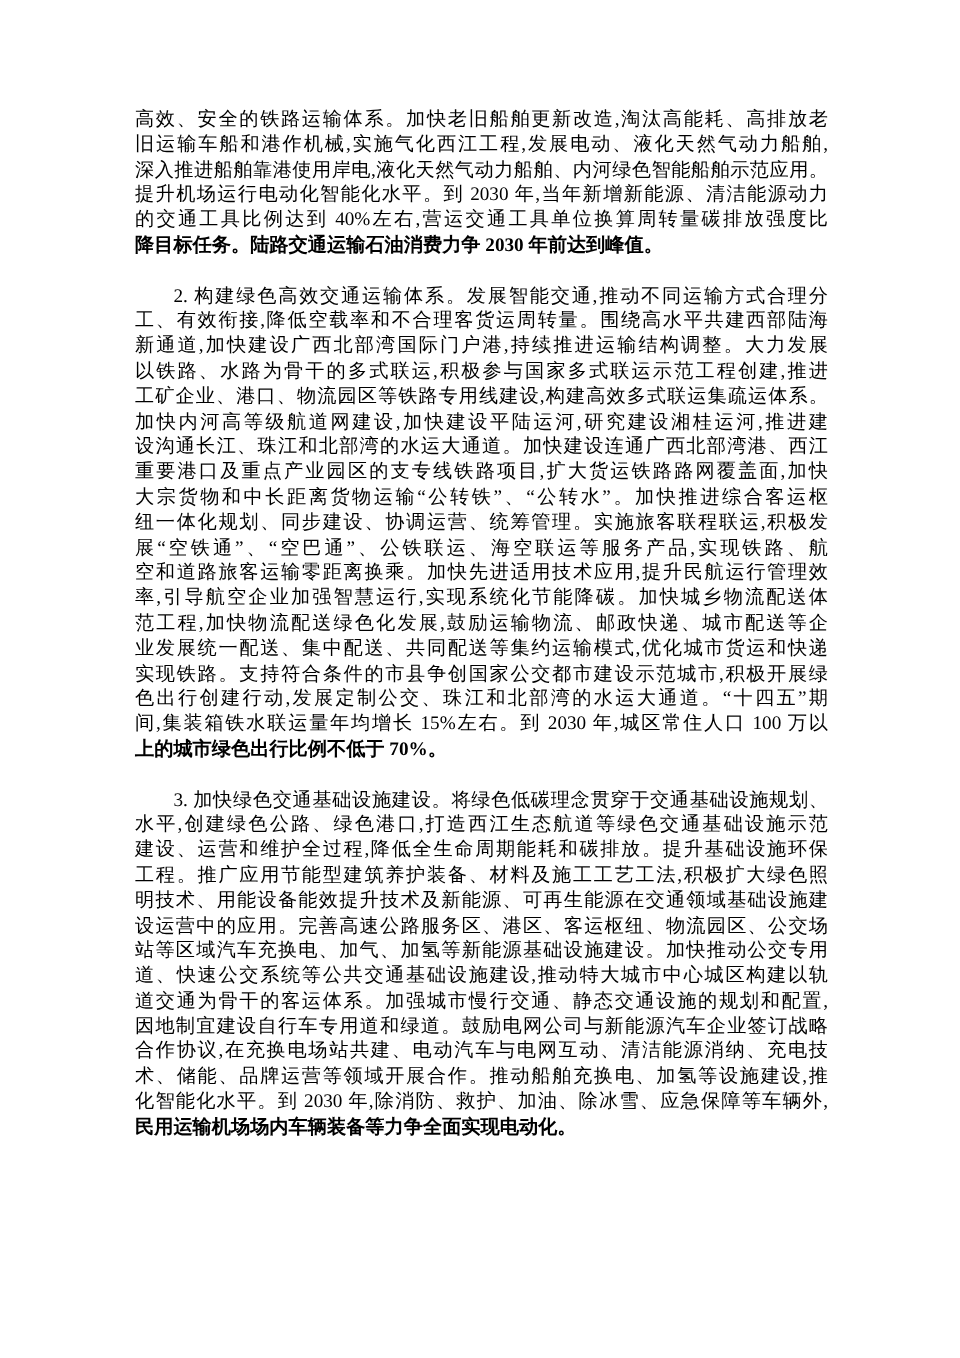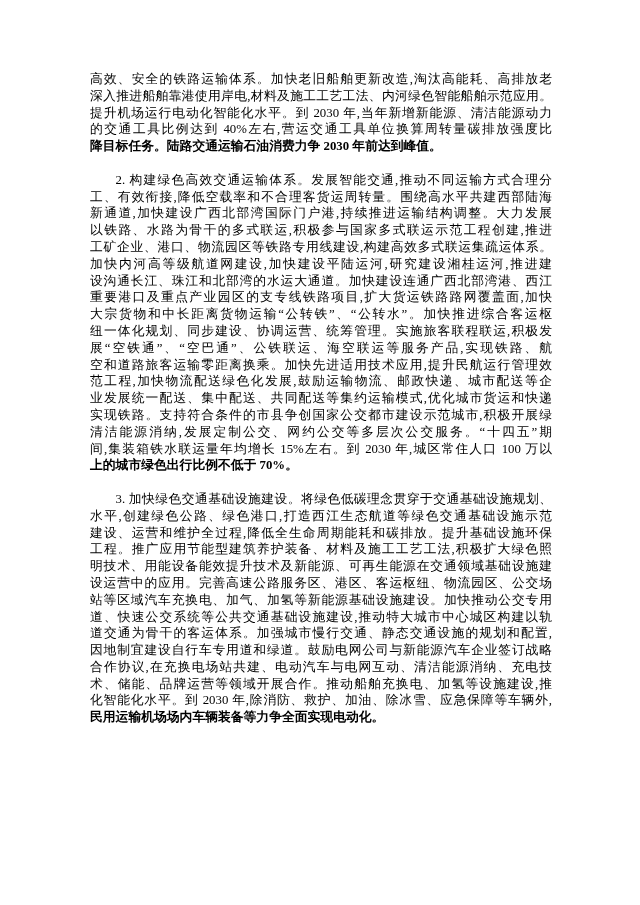--- a/index.html
+++ b/index.html
@@ -52,42 +52,44 @@
     text-indent: 2em;
   }
 </style>
 </head>
 <body>
 
 <div class="page">
   <div class="text-block" id="doc-body">
       <div class="para">
         <div class="line">高效、安全的铁路运输体系。加快老旧船舶更新改造,淘汰高能耗、高排放老</div>
-        <div class="line">深入推进船舶靠港使用岸电,材料及施工工艺工法、内河绿色智能船舶示范应用。</div>
+        <div class="line">旧运输车船和港作机械,实施气化西江工程,发展电动、液化天然气动力船舶,</div>
+        <div class="line">深入推进船舶靠港使用岸电,液化天然气动力船舶、内河绿色智能船舶示范应用。</div>
         <div class="line">提升机场运行电动化智能化水平。到 2030 年,当年新增新能源、清洁能源动力</div>
         <div class="line">的交通工具比例达到 40%左右,营运交通工具单位换算周转量碳排放强度比</div>
         <div class="line last">降目标任务。陆路交通运输石油消费力争 2030 年前达到峰值。</div>
       </div>
       <div class="para">
         <div class="line indent">2. 构建绿色高效交通运输体系。发展智能交通,推动不同运输方式合理分</div>
         <div class="line">工、有效衔接,降低空载率和不合理客货运周转量。围绕高水平共建西部陆海</div>
         <div class="line">新通道,加快建设广西北部湾国际门户港,持续推进运输结构调整。大力发展</div>
         <div class="line">以铁路、水路为骨干的多式联运,积极参与国家多式联运示范工程创建,推进</div>
         <div class="line">工矿企业、港口、物流园区等铁路专用线建设,构建高效多式联运集疏运体系。</div>
         <div class="line">加快内河高等级航道网建设,加快建设平陆运河,研究建设湘桂运河,推进建</div>
         <div class="line">设沟通长江、珠江和北部湾的水运大通道。加快建设连通广西北部湾港、西江</div>
         <div class="line">重要港口及重点产业园区的支专线铁路项目,扩大货运铁路路网覆盖面,加快</div>
         <div class="line">大宗货物和中长距离货物运输“公转铁”、“公转水”。加快推进综合客运枢</div>
         <div class="line">纽一体化规划、同步建设、协调运营、统筹管理。实施旅客联程联运,积极发</div>
         <div class="line">展“空铁通”、“空巴通”、公铁联运、海空联运等服务产品,实现铁路、航</div>
         <div class="line">空和道路旅客运输零距离换乘。加快先进适用技术应用,提升民航运行管理效</div>
+        <div class="line">率,引导航空企业加强智慧运行,实现系统化节能降碳。加快城乡物流配送体</div>
         <div class="line">范工程,加快物流配送绿色化发展,鼓励运输物流、邮政快递、城市配送等企</div>
         <div class="line">业发展统一配送、集中配送、共同配送等集约运输模式,优化城市货运和快递</div>
         <div class="line">实现铁路。支持符合条件的市县争创国家公交都市建设示范城市,积极开展绿</div>
-        <div class="line">清洁能源消纳,发展定制公交、网约公交等多层次公交服务。“十四五”期</div>
+        <div class="line">色出行创建行动,发展定制公交、珠江和北部湾的水运大通道。“十四五”期</div>
         <div class="line">间,集装箱铁水联运量年均增长 15%左右。到 2030 年,城区常住人口 100 万以</div>
         <div class="line last">上的城市绿色出行比例不低于 70%。</div>
       </div>
       <div class="para">
         <div class="line indent">3. 加快绿色交通基础设施建设。将绿色低碳理念贯穿于交通基础设施规划、</div>
         <div class="line">水平,创建绿色公路、绿色港口,打造西江生态航道等绿色交通基础设施示范</div>
         <div class="line">建设、运营和维护全过程,降低全生命周期能耗和碳排放。提升基础设施环保</div>
         <div class="line">工程。推广应用节能型建筑养护装备、材料及施工工艺工法,积极扩大绿色照</div>
         <div class="line">明技术、用能设备能效提升技术及新能源、可再生能源在交通领域基础设施建</div>
         <div class="line">设运营中的应用。完善高速公路服务区、港区、客运枢纽、物流园区、公交场</div>

